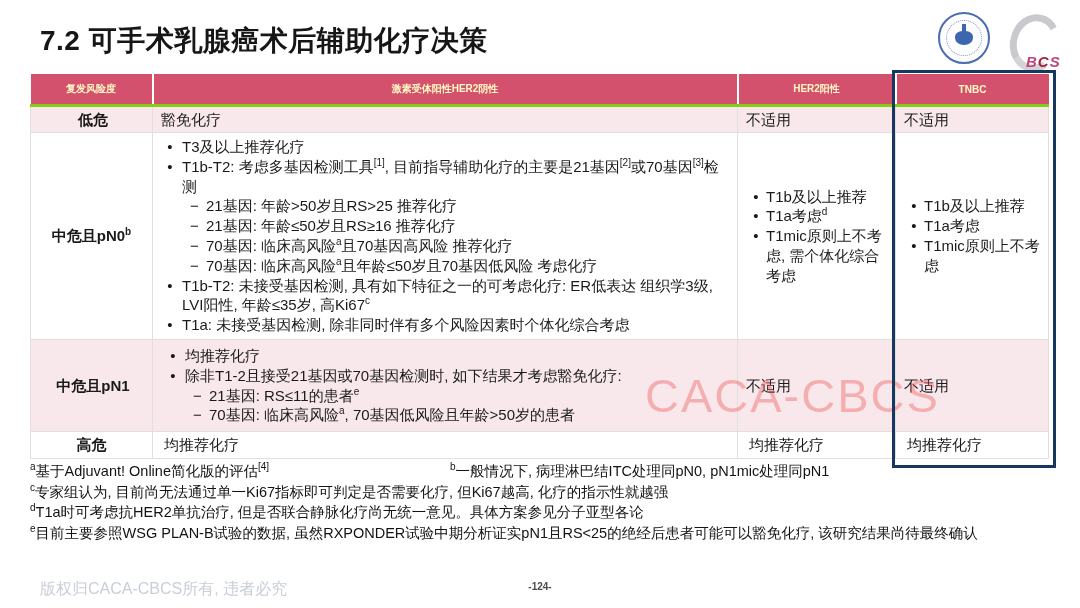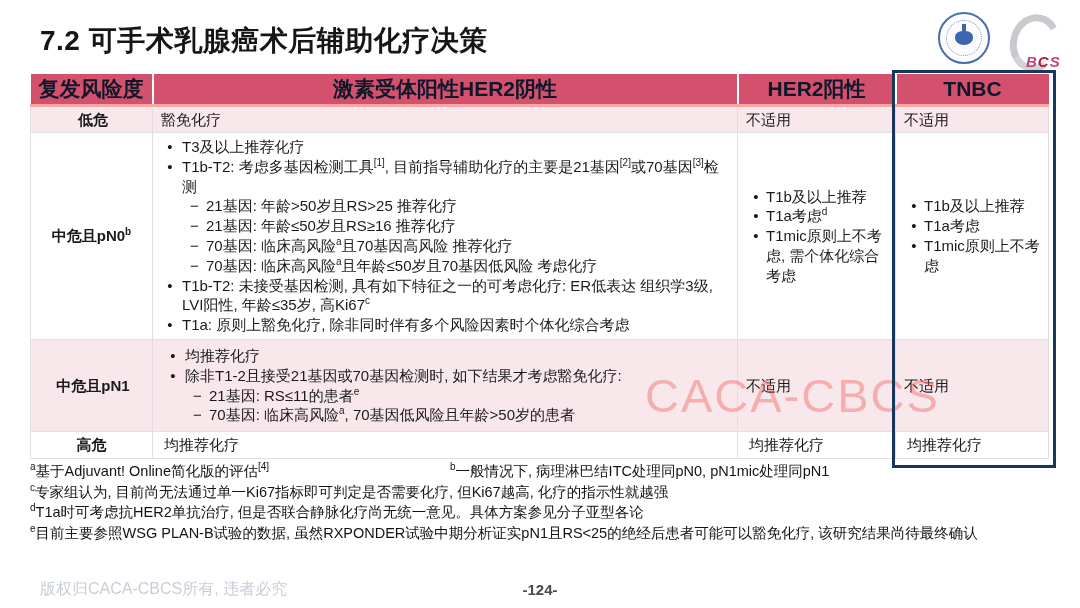--- a/index.html
+++ b/index.html
@@ -22,22 +22,22 @@
   .crescent{position:absolute;left:6px;top:2px;width:36px;height:44px;border-radius:50%;
             border:7px solid #c9c9ce;border-right-color:transparent;border-bottom-color:#d4d4d8;
             transform:rotate(14deg);}
   .cbcs-text{position:absolute;left:22px;top:17px;font-size:15px;font-weight:700;
              font-style:italic;letter-spacing:1px;margin-top:24px;}
   .cbcs-b,.cbcs-s{color:#c2427e;}
   .cbcs-c{color:#a81f39;}
   
   table.tbl{position:absolute;left:30px;top:74px;width:1018px;border-collapse:collapse;
             table-layout:fixed;}
-  .tbl th{background:#d4516e;color:#0f172a;font-weight:700;font-size:21px;height:30px;
-          text-align:center;border-left:2px solid #fff;border-bottom:3px solid #fca5a5;padding:0;}
+  .tbl th{background:#d4516e;color:#fef9c3;font-weight:700;font-size:10px;height:30px;
+          text-align:center;border-left:2px solid #fff;border-bottom:3px solid #84cc16;padding:0;}
   .tbl th:first-child{border-left:none;}
   .tbl td{font-size:15px;color:#1a1a1a;border:1px solid #e2dfe1;vertical-align:middle;
           padding:2px 5px;line-height:1.32;}
   tr.row-pink td{background:#f8e8ec;padding-left:8px;}
   tr.row-white td{background:#ffffff;}
   td.risk{font-weight:700;text-align:center;font-size:15px;}
   td.plain{padding-left:11px;}
   
   .li{display:flex;align-items:flex-start;}
   .li .marker{flex:0 0 24px;text-align:center;}
@@ -52,21 +52,21 @@
   
   .watermark{position:absolute;left:645px;top:368px;font-size:47px;font-weight:400;
              color:#ef4444;opacity:.35;letter-spacing:2px;z-index:6;pointer-events:none;}
   
   .fnotes{position:absolute;left:30px;top:461px;width:1022px;font-size:14.5px;
           color:#131313;line-height:1.42;}
   .fnrow{display:flex;}
   .fn-a{width:420px;}
   
   .copyright{position:absolute;left:40px;top:579px;font-size:16px;color:#c9ced8;}
-  .page{position:absolute;left:0;right:0;top:581px;text-align:center;font-size:15px;
+  .page{position:absolute;left:0;right:0;top:581px;text-align:center;font-size:10px;
         color:#4a4a4a;font-weight:700;}
 </style>
 </head>
 <body>
 
 <div class="slide">
 
   <div class="title">7.2 可手术乳腺癌术后辅助化疗决策</div>
 
   <div class="logo-caca">
@@ -126,21 +126,21 @@
             <div class="li lvl2">
               <span class="marker">−</span>
               <span class="txt">70基因: 临床高风险<sup>a</sup>且年龄≤50岁且70基因低风险 考虑化疗</span>
             </div>
             <div class="li lvl1">
               <span class="marker">•</span>
               <span class="txt">T1b-T2: 未接受基因检测, 具有如下特征之一的可考虑化疗: ER低表达 组织学3级, LVI阳性, 年龄≤35岁, 高Ki67<sup>c</sup></span>
             </div>
             <div class="li lvl1">
               <span class="marker">•</span>
-              <span class="txt">T1a: 原则上豁免化疗, 除非同时伴有多个风险因素时个体化综合考虑</span>
+              <span class="txt">T1a: 未接受基因检测, 除非同时伴有多个风险因素时个体化综合考虑</span>
             </div>
           </td>
       <td class="side">
             <div class="li lvl1">
               <span class="marker">•</span>
               <span class="txt">T1b及以上推荐</span>
             </div>
             <div class="li lvl1">
               <span class="marker">•</span>
               <span class="txt">T1a考虑<sup>d</sup></span>

